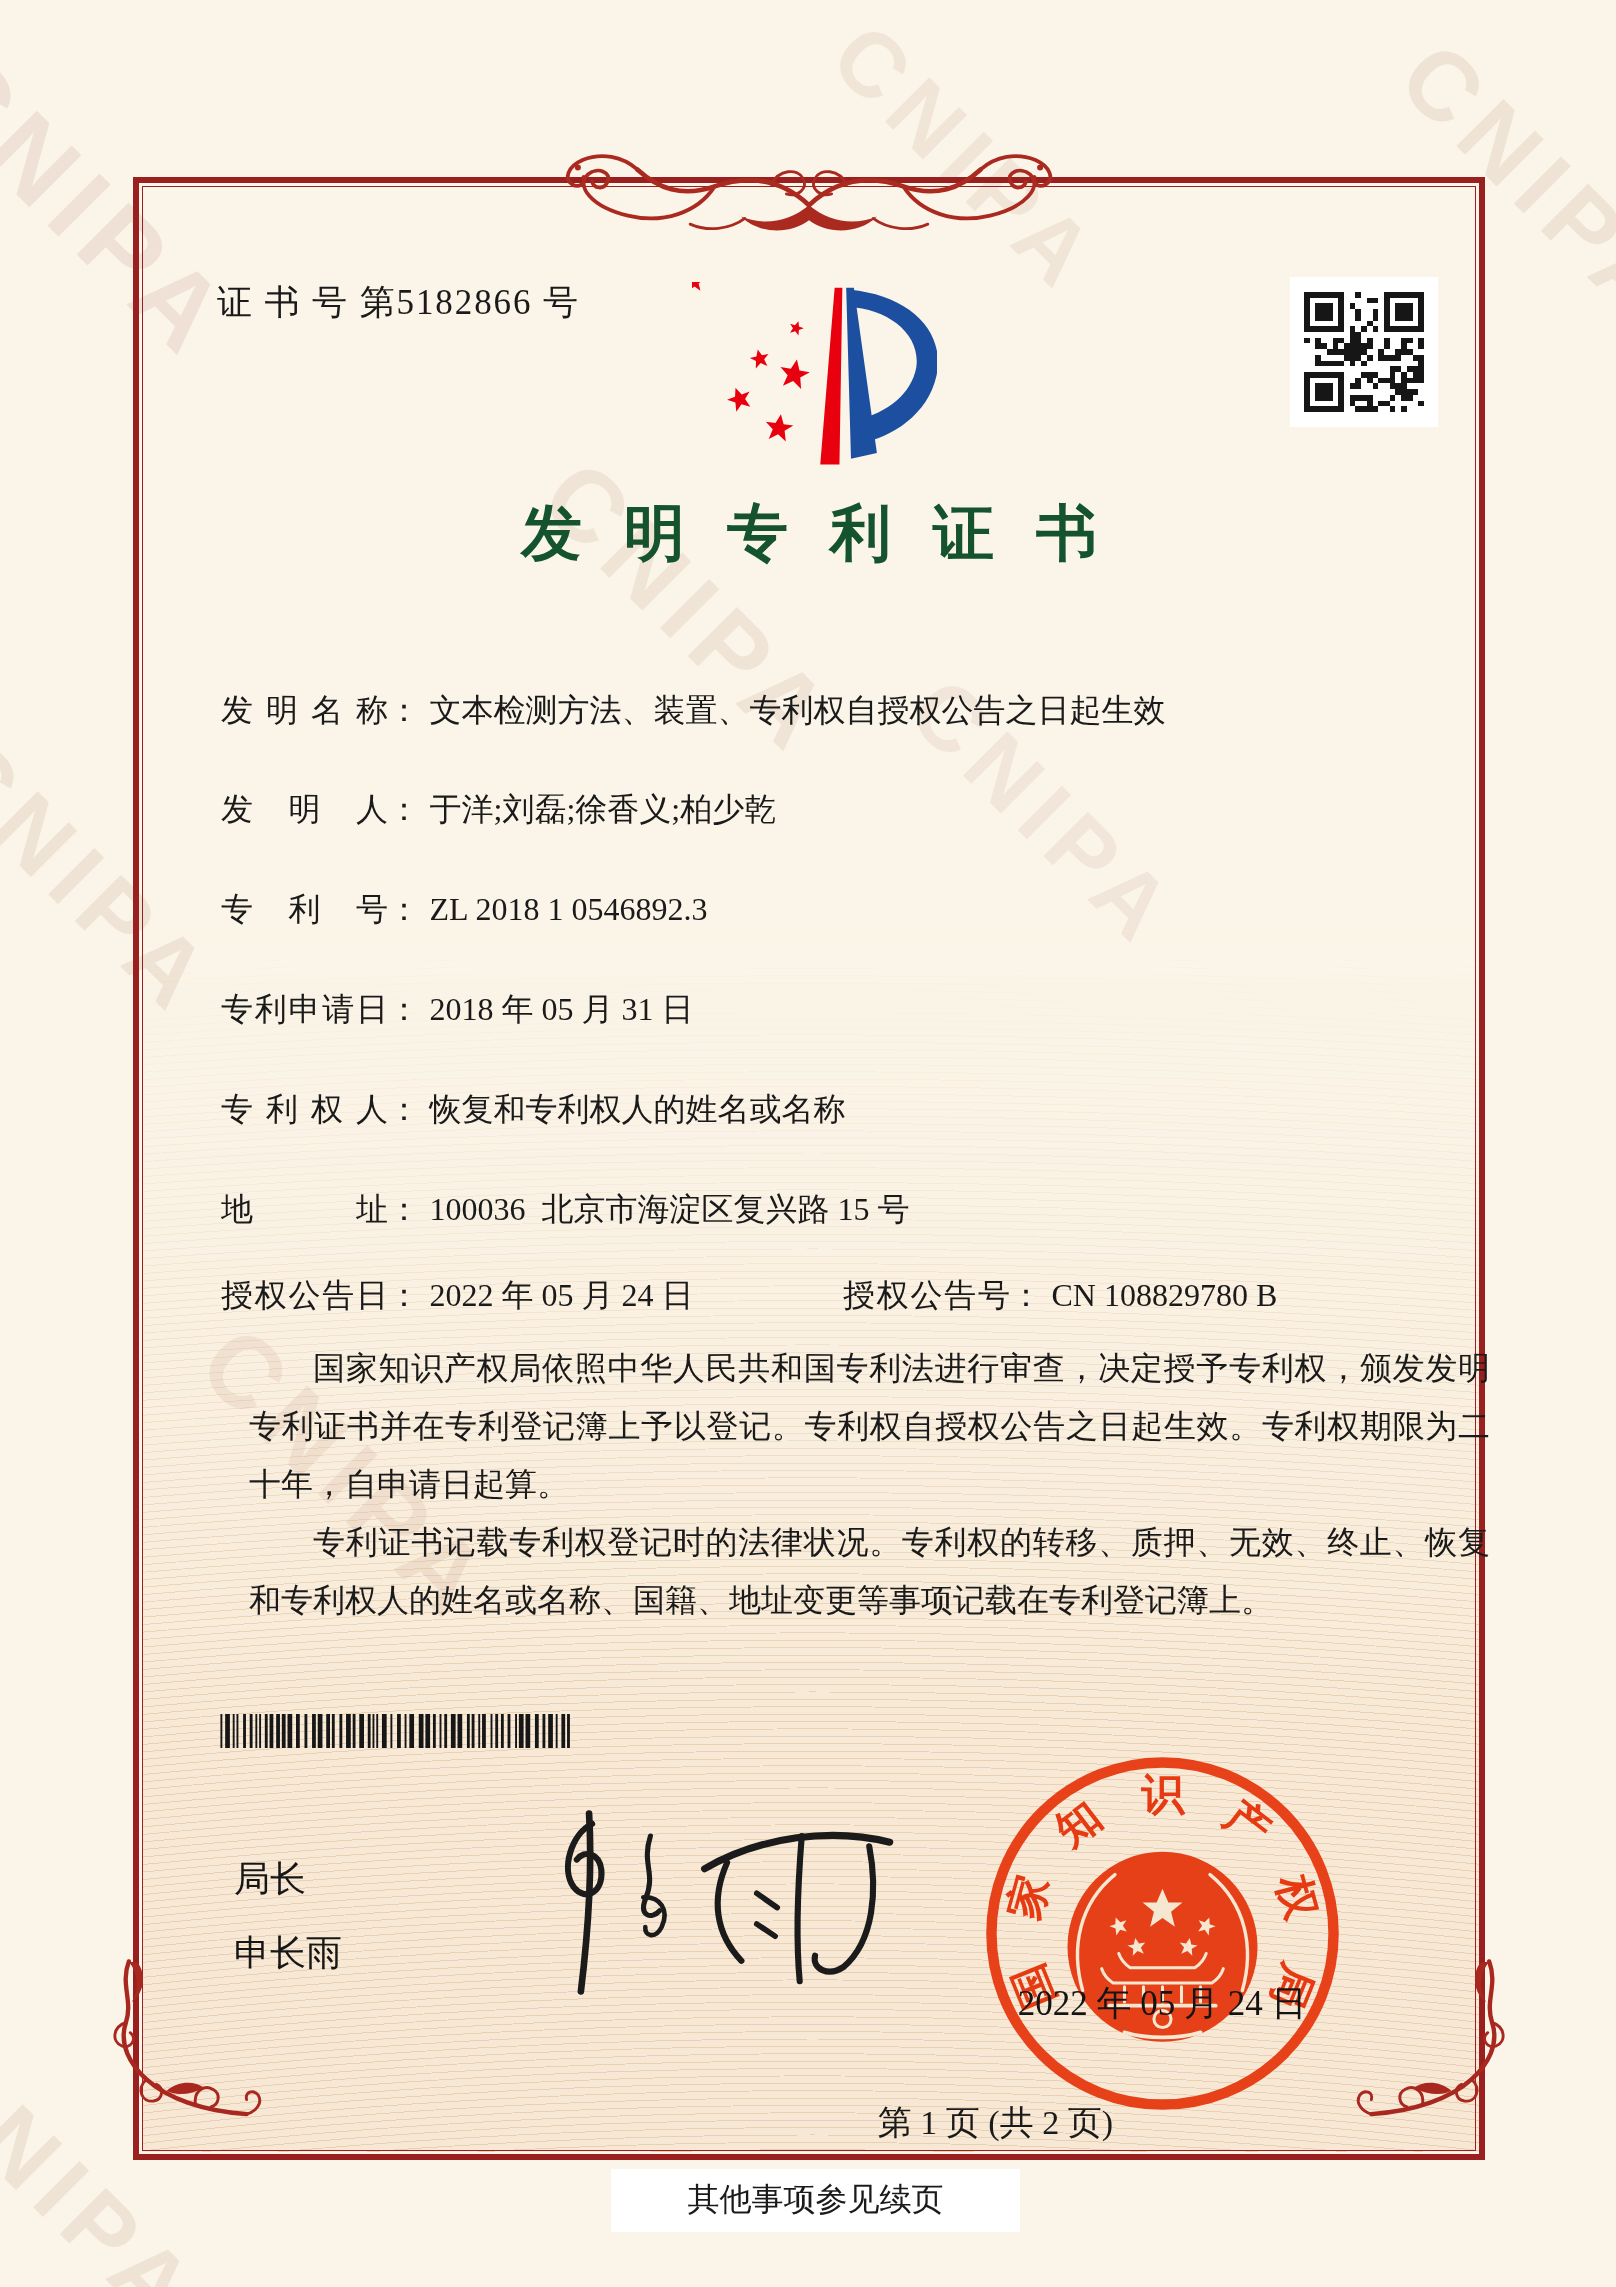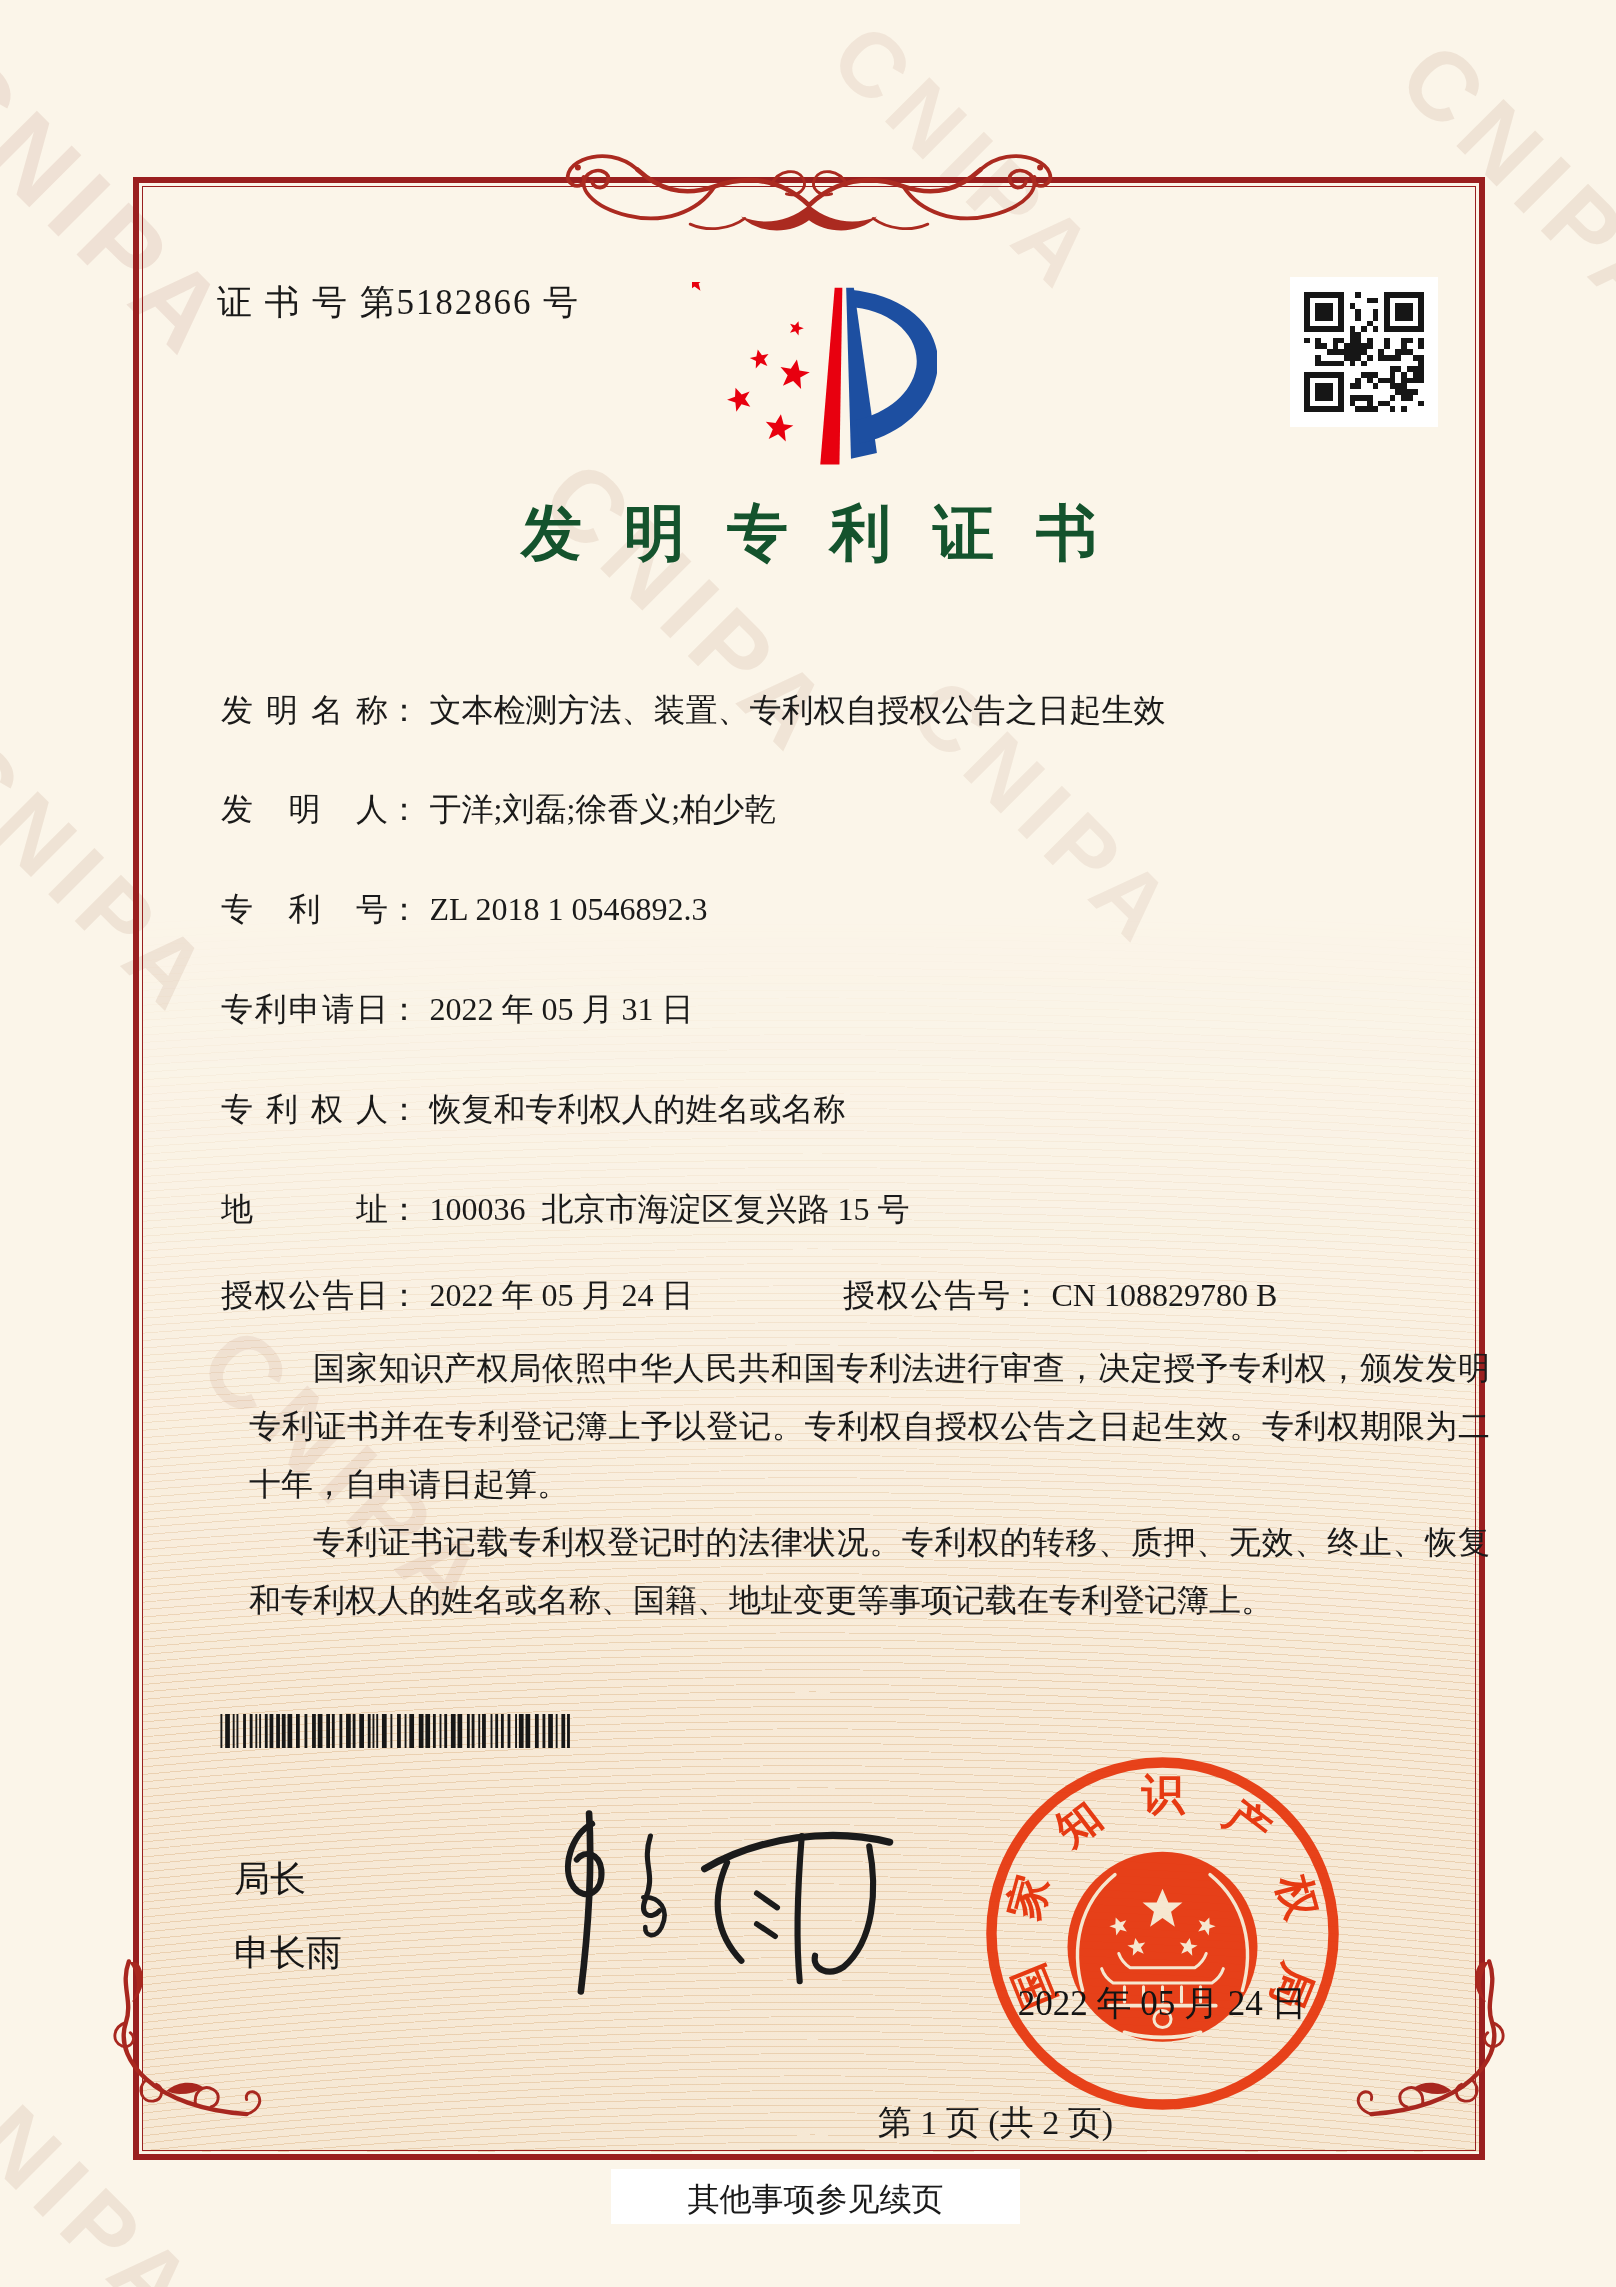--- a/index.html
+++ b/index.html
@@ -55,21 +55,21 @@
   .sig{position:absolute;left:495px;top:1805px;width:409px;height:195px;z-index:6;}
   
   .seal{position:absolute;left:981px;top:1752px;width:363px;height:363px;z-index:6;}
   .seal-char{position:absolute;left:182px;top:182px;font-size:43px;font-weight:700;
     color:#e63a12;transform-origin:0 0;white-space:nowrap;}
   .seal-date{position:absolute;left:971px;top:1980px;width:382px;text-align:center;
     font-size:35px;color:#141414;z-index:7;white-space:pre;}
   
   .page-num{position:absolute;left:438px;width:675px;top:2100px;text-align:right;
     font-size:34px;z-index:5;white-space:pre;}
-  .cont-note{position:absolute;left:611px;top:2169px;width:409px;height:55px;background:#ffffff;
+  .cont-note{position:absolute;left:611px;top:2169px;width:409px;height:63px;background:#ffffff;
     z-index:5;text-align:center;font-size:32px;line-height:61px;white-space:pre;}
 </style>
 </head>
 <body>
 
 <div class="page">
 
   <div class="texture"></div>
   <div id="wmLayer">
       <div class="wm" style="left: -13.3px; top: 25px; font-size: 107px; opacity: 1; color: rgba(186, 140, 121, 0.18);">CNIPA</div>
@@ -390,21 +390,21 @@
       </div>
       <div class="frow" style="top: 988px;">
         <span class="lchars">
           <span>专</span>
           <span>利</span>
           <span>申</span>
           <span>请</span>
           <span>日</span>
         </span>
         <span class="colon">：</span>
-        <span class="fvalue">2022 年 05 月 31 日</span>
+        <span class="fvalue">2018 年 05 月 31 日</span>
       </div>
       <div class="frow" style="top: 1088px;">
         <span class="lchars">
           <span>专</span>
           <span>利</span>
           <span>权</span>
           <span>人</span>
         </span>
         <span class="colon">：</span>
         <span class="fvalue">恢复和专利权人的姓名或名称</span>

